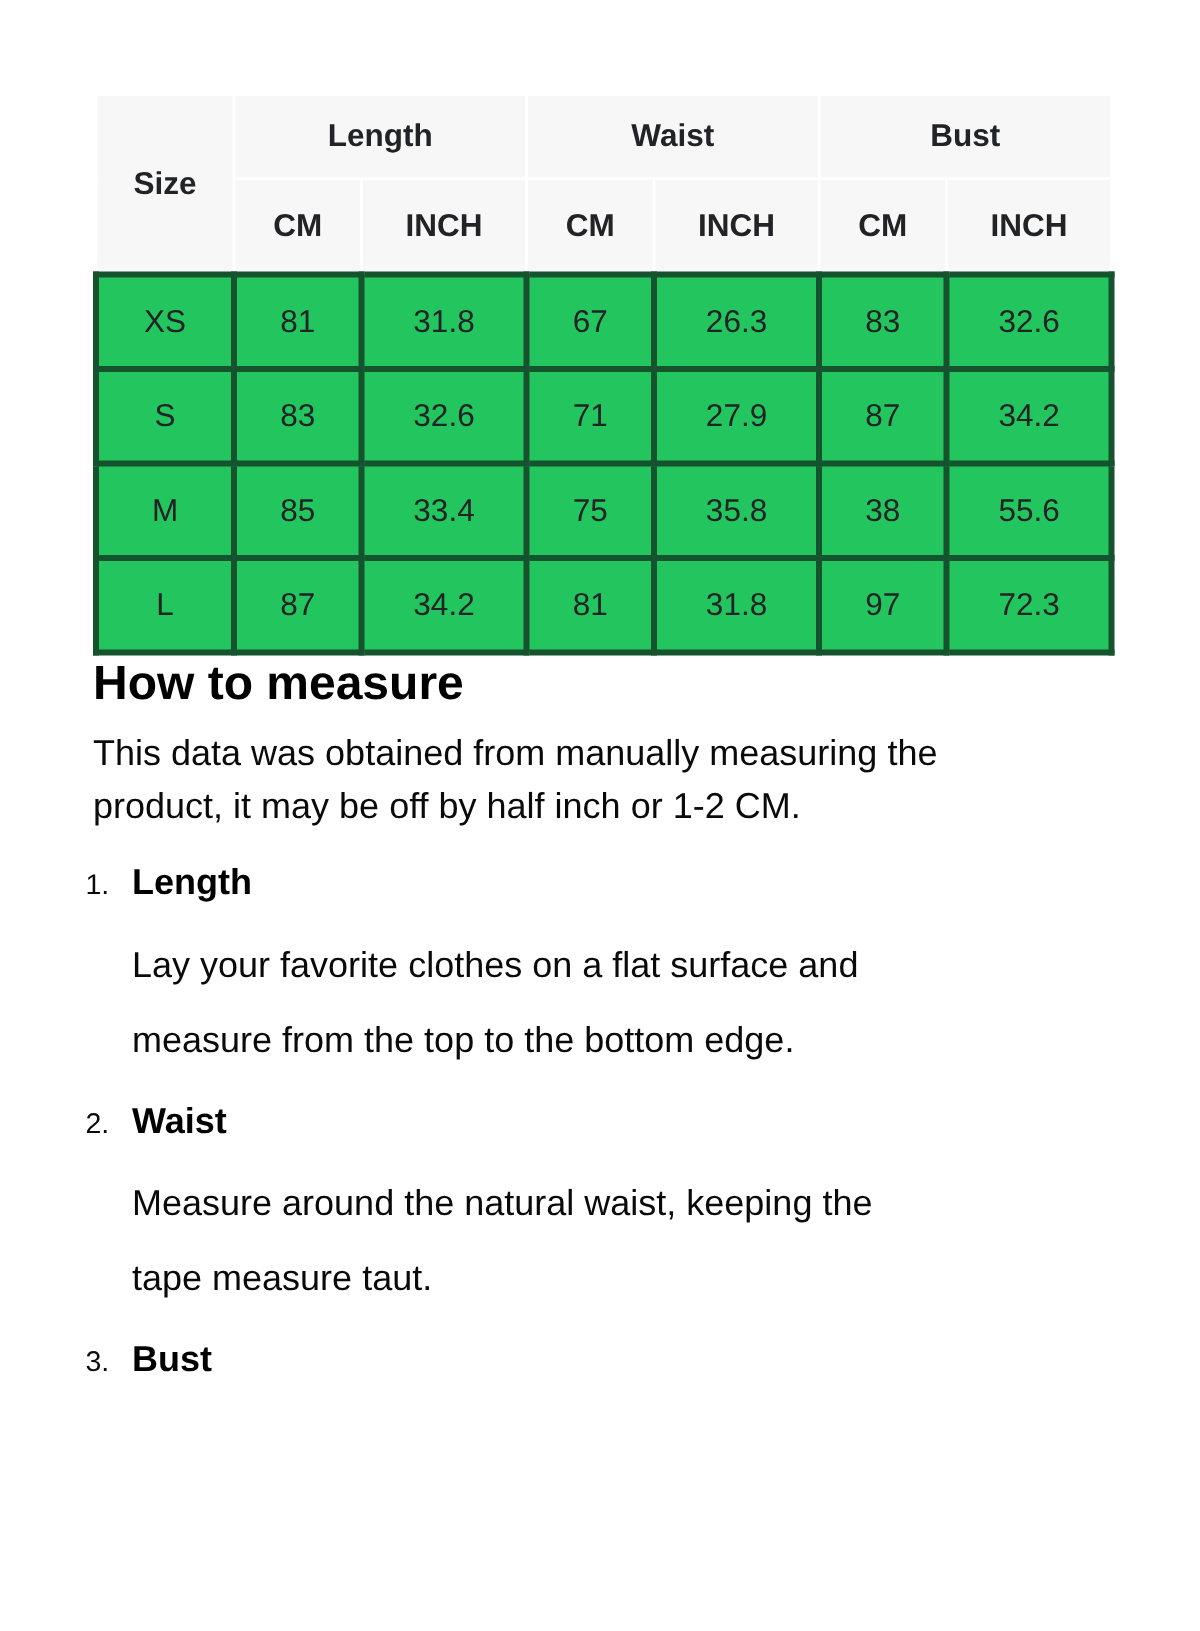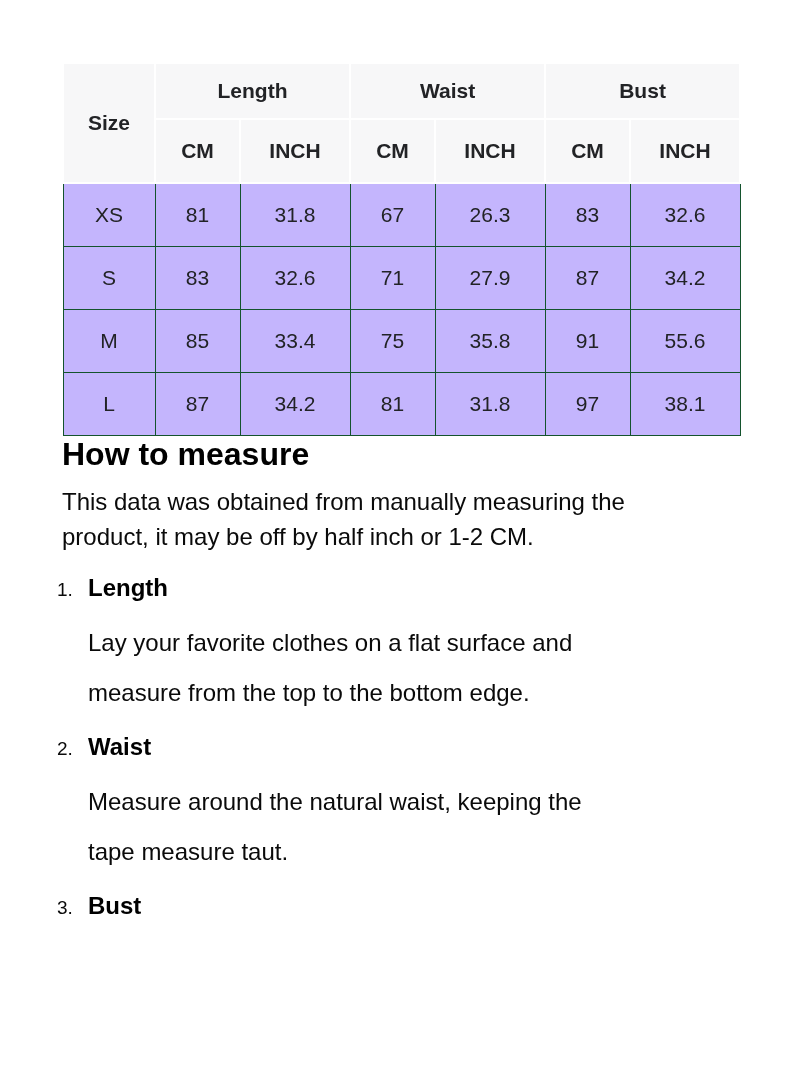--- a/index.html
+++ b/index.html
@@ -30,25 +30,25 @@
     border: 2px solid #ffffff;
     font-weight: bold;
     text-align: center;
     vertical-align: middle;
   }
   table.size-table thead tr.group-row th { height: 56px; }
   table.size-table thead tr.unit-row th  { height: 64px; }
   table.size-table th.size-th { height: 120px; text-align: center; }
 
   table.size-table td {
-    border: 1px solid #14532d;
+    border: 4px solid #14532d;
     height: 63px;
     text-align: center;
     vertical-align: middle;
-    background: #c4b5fd;
+    background: #22c55e;
     font-weight: normal;
   }
 
   
   .howto-title {
     font-size: 32px;
     line-height: 36px;
     font-weight: bold;
     color: #000000;
   }
@@ -134,31 +134,31 @@
         <td>27.9</td>
         <td>87</td>
         <td>34.2</td>
       </tr>
       <tr>
         <td>M</td>
         <td>85</td>
         <td>33.4</td>
         <td>75</td>
         <td>35.8</td>
-        <td>91</td>
+        <td>38</td>
         <td>55.6</td>
       </tr>
       <tr>
         <td>L</td>
         <td>87</td>
         <td>34.2</td>
         <td>81</td>
         <td>31.8</td>
         <td>97</td>
-        <td>38.1</td>
+        <td>72.3</td>
       </tr>
     </tbody>
   </table>
 
   <h2 class="howto-title">How to measure</h2>
 
   <p class="intro">This data was obtained from manually measuring the
 product, it may be off by half inch or 1-2 CM.</p>
 
   <div class="steps">

